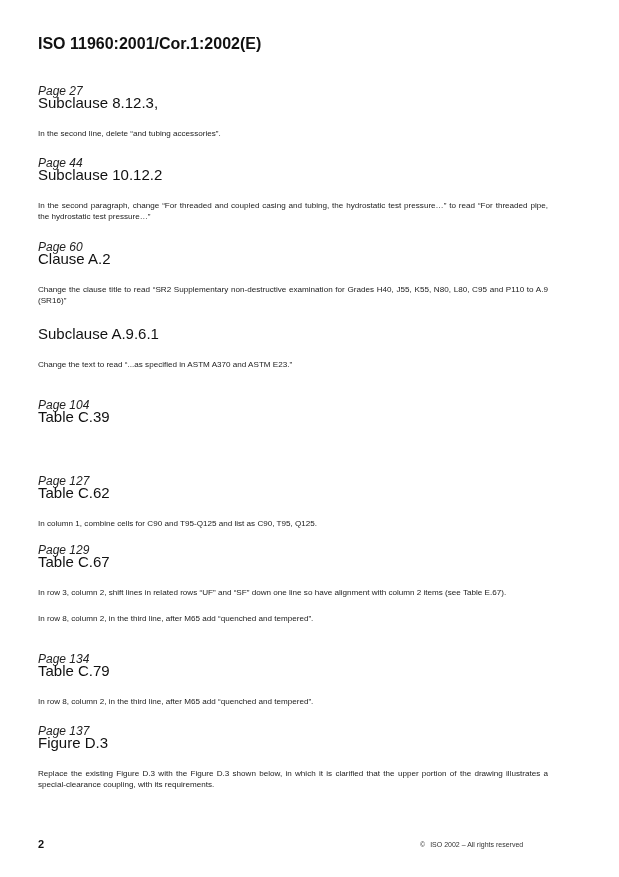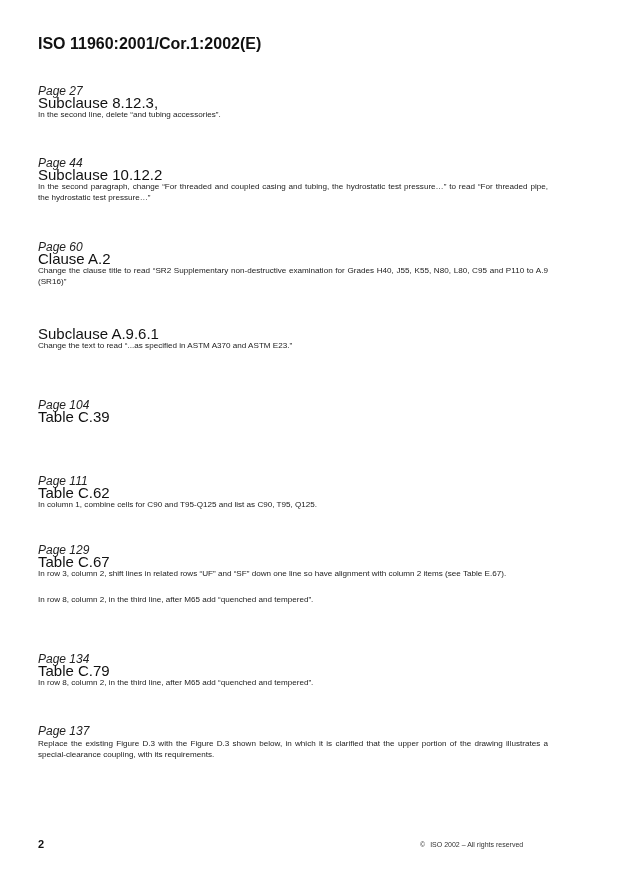--- a/index.html
+++ b/index.html
@@ -3,21 +3,21 @@
 <meta charset="utf-8">
 <style>
   html, body { margin: 0; padding: 0; background: #ffffff; }
   body { width: 619px; height: 877px; position: relative; overflow: hidden;
          font-family: "Liberation Sans", sans-serif; color: #1a1a1a; }
   .abs { position: absolute; left: 38px; }
   .title { top: 35px; font-size: 16px; font-weight: bold; color: #111; }
   .entry { position: absolute; left: 38px; width: 510px; }
   .pg { font-size: 12px; font-style: italic; line-height: 11px; color: #222; }
   .ref { font-size: 15px; font-weight: normal; line-height: 11px; color: #111; }
-  .body { font-size: 8.1px; line-height: 11px; color: #222; text-align: justify; margin-top: 1px; }
+  .body { font-size: 8.1px; line-height: 11px; color: #222; text-align: justify; margin-top: 20px; }
   .body2 { font-size: 8.1px; line-height: 11px; color: #222; margin-top: 15px; }
   .footer-num { position: absolute; left: 38px; top: 838px; font-size: 11px; font-weight: bold; color: #111; }
   .footer-copy { position: absolute; left: 420px; top: 841px; font-size: 7px; color: #333; }
   .footer-copy .sym { margin-right: 5px; }
 </style>
 </head>
 <body>
 
 <div class="abs title">ISO 11960:2001/Cor.1:2002(E)</div>
 
@@ -43,39 +43,40 @@
   <div class="ref">Subclause A.9.6.1</div>
   <div class="body">Change the text to read “...as specified in ASTM A370 and ASTM E23.”</div>
 </div>
 
 <div class="entry" style="top:400px;">
   <div class="pg">Page 104</div>
   <div class="ref">Table C.39</div>
 </div>
 
 <div class="entry" style="top:476px;">
-  <div class="pg">Page 111</div>
+  <div class="pg">Page 127</div>
   <div class="ref">Table C.62</div>
   <div class="body">In column 1, combine cells for C90 and T95-Q125 and list as C90, T95, Q125.</div>
 </div>
 
 <div class="entry" style="top:545px;">
   <div class="pg">Page 129</div>
   <div class="ref">Table C.67</div>
   <div class="body">In row 3, column 2, shift lines in related rows “UF” and “SF” down one line so have alignment with column 2 items (see Table E.67).</div>
   <div class="body2">In row 8, column 2, in the third line, after M65 add “quenched and tempered”.</div>
 </div>
 
 <div class="entry" style="top:654px;">
   <div class="pg">Page 134</div>
   <div class="ref">Table C.79</div>
   <div class="body">In row 8, column 2, in the third line, after M65 add “quenched and tempered”.</div>
 </div>
 
 <div class="entry" style="top:726px;">
   <div class="pg">Page 137</div>
+  <div class="ref">Figure D.3</div>
   <div class="body">Replace the existing Figure D.3 with the Figure D.3 shown below, in which it is clarified that the upper portion of the drawing illustrates a special-clearance coupling, with its requirements.</div>
 </div>
 
 <div class="footer-num">2</div>
 <div class="footer-copy">
   <span class="sym">©</span><span>ISO 2002 – All rights reserved</span>
 </div>
 
 </body></html>

